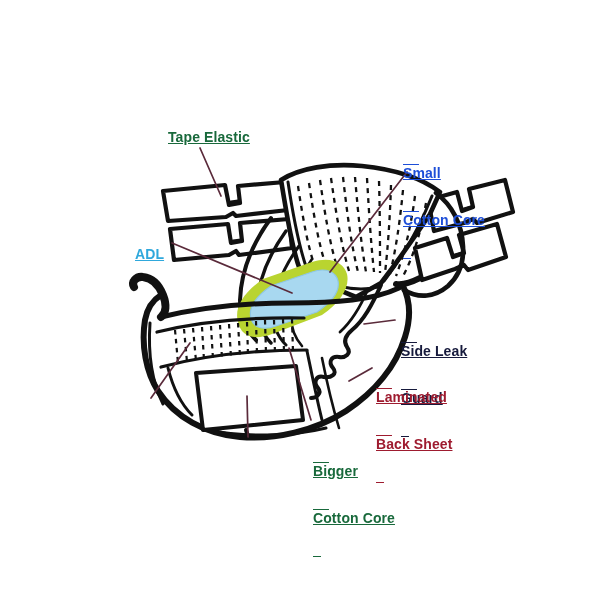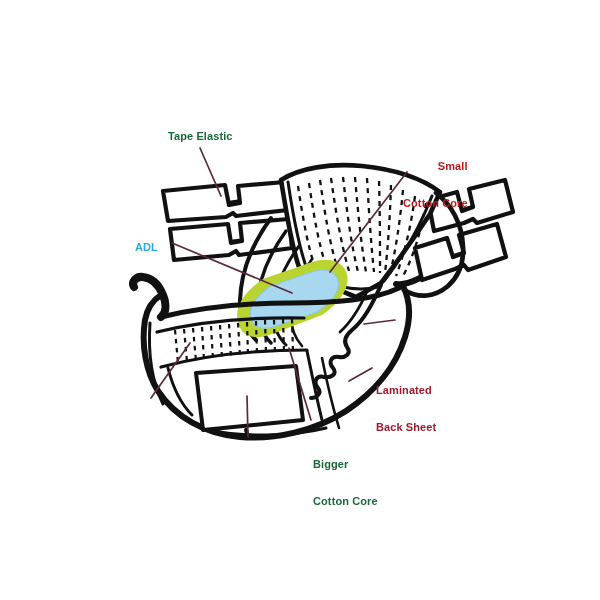--- a/index.html
+++ b/index.html
@@ -24,25 +24,26 @@
     top: 0;
     left: 0;
     width: 600px;
     height: 600px;
     display: block;
   }
   .label {
     position: absolute;
     font-family: "Liberation Sans", sans-serif;
     font-weight: bold;
-    font-size: 11px;
+    font-size: 14px;
     line-height: 1.12;
     letter-spacing: 0.1px;
     white-space: pre;
     user-select: none;
+    text-decoration: underline;
   }
   .label.l-left  { text-align: left; }
 </style>
 </head>
 <body>
 
 <div id="diagram-root">
 
   <svg id="diagram-svg" viewBox="0 0 600 600">
 
@@ -214,27 +215,31 @@
       <path d="M372 368 L 349 381"></path>
       <path d="M151 398 L 190 343"></path>
       <path d="M311 420 L 289 348"></path>
       <path d="M248 437 L 247 396"></path>
     </g>
 
   </svg>
 
   <div class="label l-left" style="left:168px; top:130px; color:#18693b;">Tape Elastic</div>
 
-  <div class="label l-left" style="left:403px; top:135px; color:#b91c1c;text-align:right;">
+  <div class="label l-left" style="left:403px; top:135px; color:#1d4ed8;">
     <div>Small</div>
     <div>Cotton Core</div>
   </div>
 
-  <div class="label l-left" style="left:135px; top:241px; color:#2fa8dc;text-align:center;">ADL</div>
-
+  <div class="label l-left" style="left:135px; top:247px; color:#2fa8dc;text-align:center;">ADL</div>
+
+  <div class="label l-left" style="left:401px; top:313px; color:#161a3c;">
+    <div>Side Leak</div>
+    <div>Guard</div>
+  </div>
 
   <div class="label l-left" style="left:376px; top:359px; color:#9e1b2f;">
     <div>Laminated</div>
     <div>Back Sheet</div>
   </div>
 
 
   <div class="label l-left" style="left:313px; top:433px; color:#18693b;">
     <div>Bigger</div>
     <div>Cotton Core</div>

